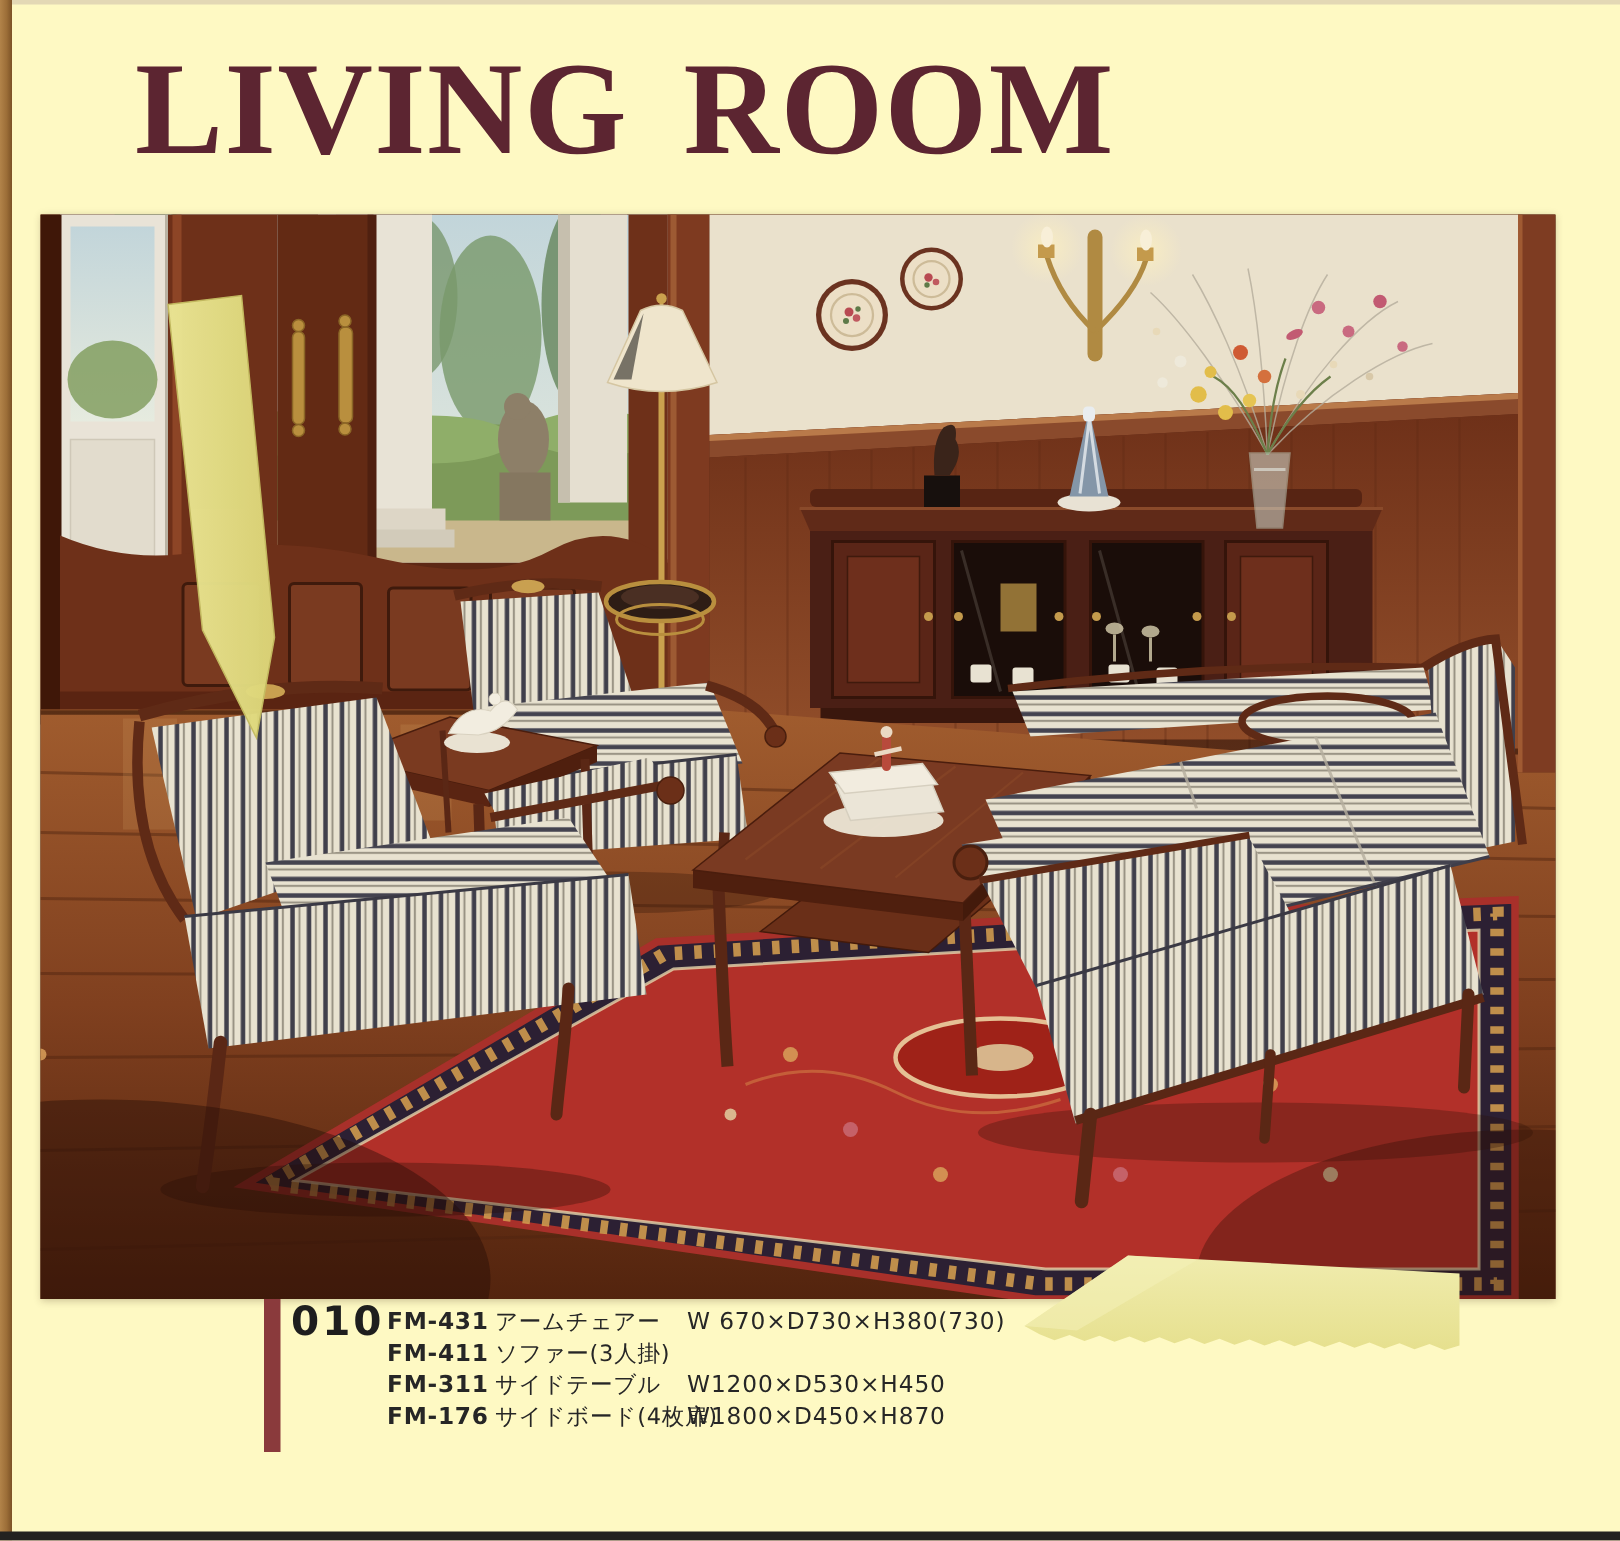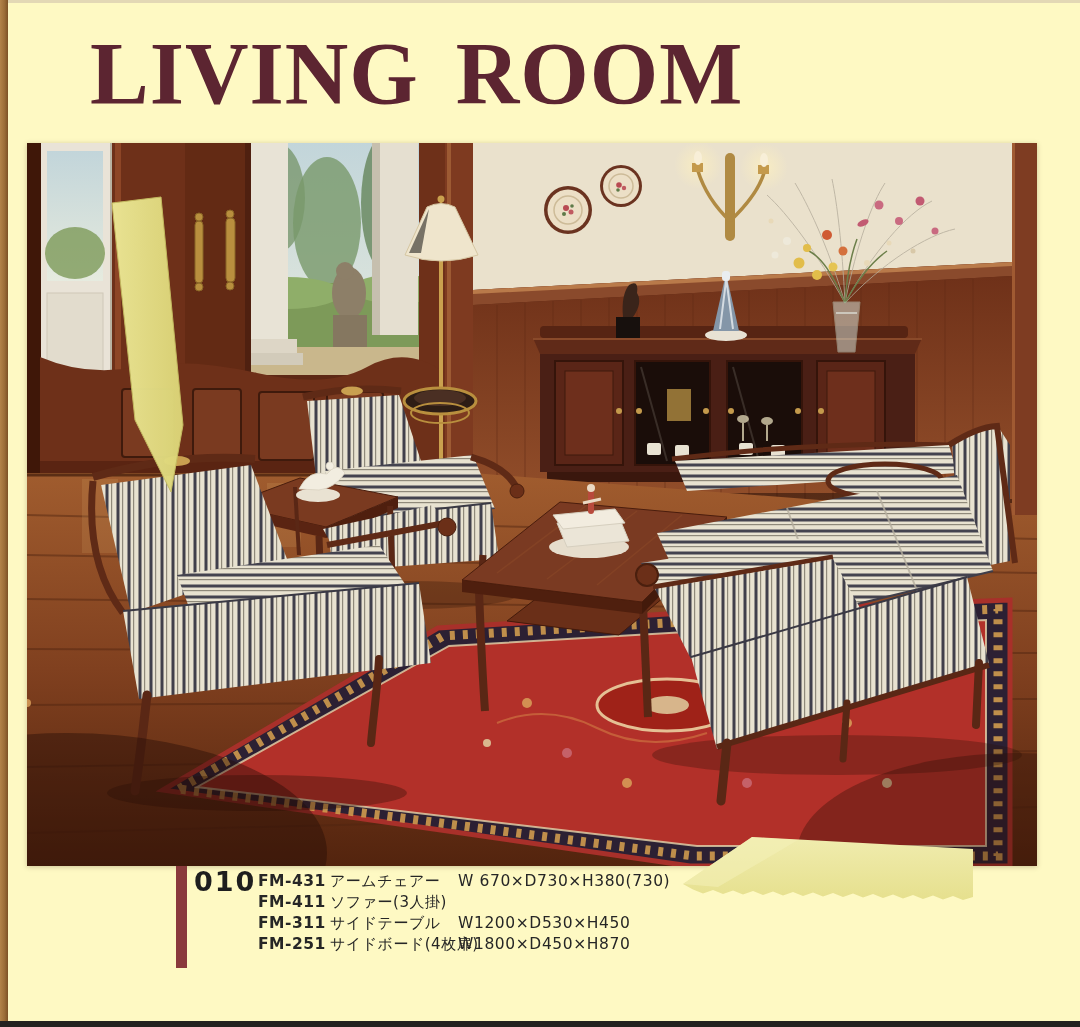--- a/index.html
+++ b/index.html
@@ -486,21 +486,21 @@
       <div class="spec-row">
         <span class="p-code">FM-411</span>
         <span class="p-name">ソファー(3人掛)</span>
       </div>
       <div class="spec-row">
         <span class="p-code">FM-311</span>
         <span class="p-name">サイドテーブル</span>
         <span class="p-size">W1200×D530×H450</span>
       </div>
       <div class="spec-row">
-        <span class="p-code">FM-251</span>
+        <span class="p-code">FM-176</span>
         <span class="p-name">サイドボード(4枚扉)</span>
         <span class="p-size">W1800×D450×H870</span>
       </div>
     </div>
   </div>
 
   <div class="edge-bottom"></div>
 </div>
 
 </body></html>

